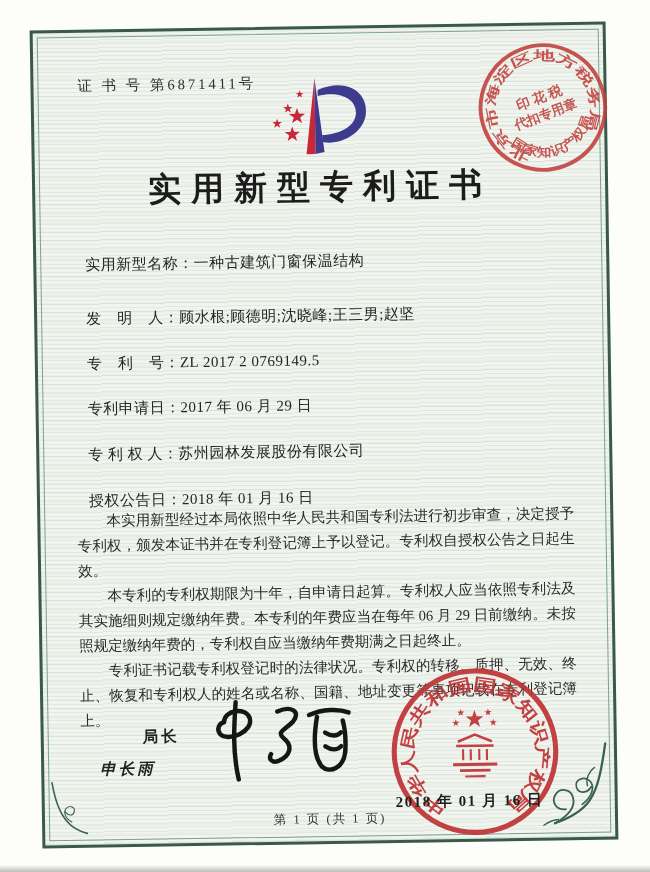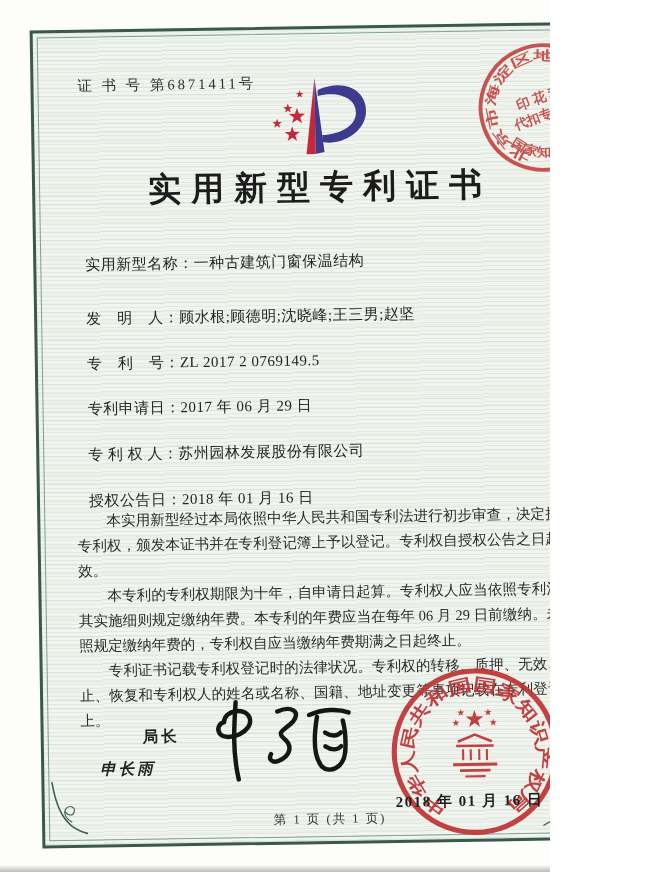--- a/index.html
+++ b/index.html
@@ -1,17 +1,17 @@
 <!DOCTYPE html>
 <html><head>
 <meta charset="utf-8">
 <style>
   * { margin:0; padding:0; box-sizing:border-box; }
   html,body { width:650px; height:872px; background:#ffffff; font-family:"Liberation Serif","DejaVu Serif",serif; }
-  .photo { position:relative; width:550px; height:872px; background:#fdfdfc; overflow:hidden; }
+  .photo { position:relative; width:650px; height:872px; background:#fdfdfc; overflow:hidden; }
   .photo::after { content:""; position:absolute; left:0; right:0; bottom:0; height:7px;
     background:linear-gradient(to bottom, rgba(0,0,0,0), rgba(60,70,60,.35)); }
   .cert { position:absolute; left:36px; top:26px; width:576px; height:818px;
     transform:rotate(-0.9deg); transform-origin:center;
     border:3px solid #38594b;
     background-color:#f2f5ef;
     background-image:
       repeating-linear-gradient(0deg, rgba(125,160,140,.14) 0px, rgba(125,160,140,.14) 1px, transparent 1px, transparent 4px),
       repeating-linear-gradient(0deg, rgba(125,160,140,.07) 0px, rgba(125,160,140,.07) 2px, transparent 2px, transparent 9px);
   }

